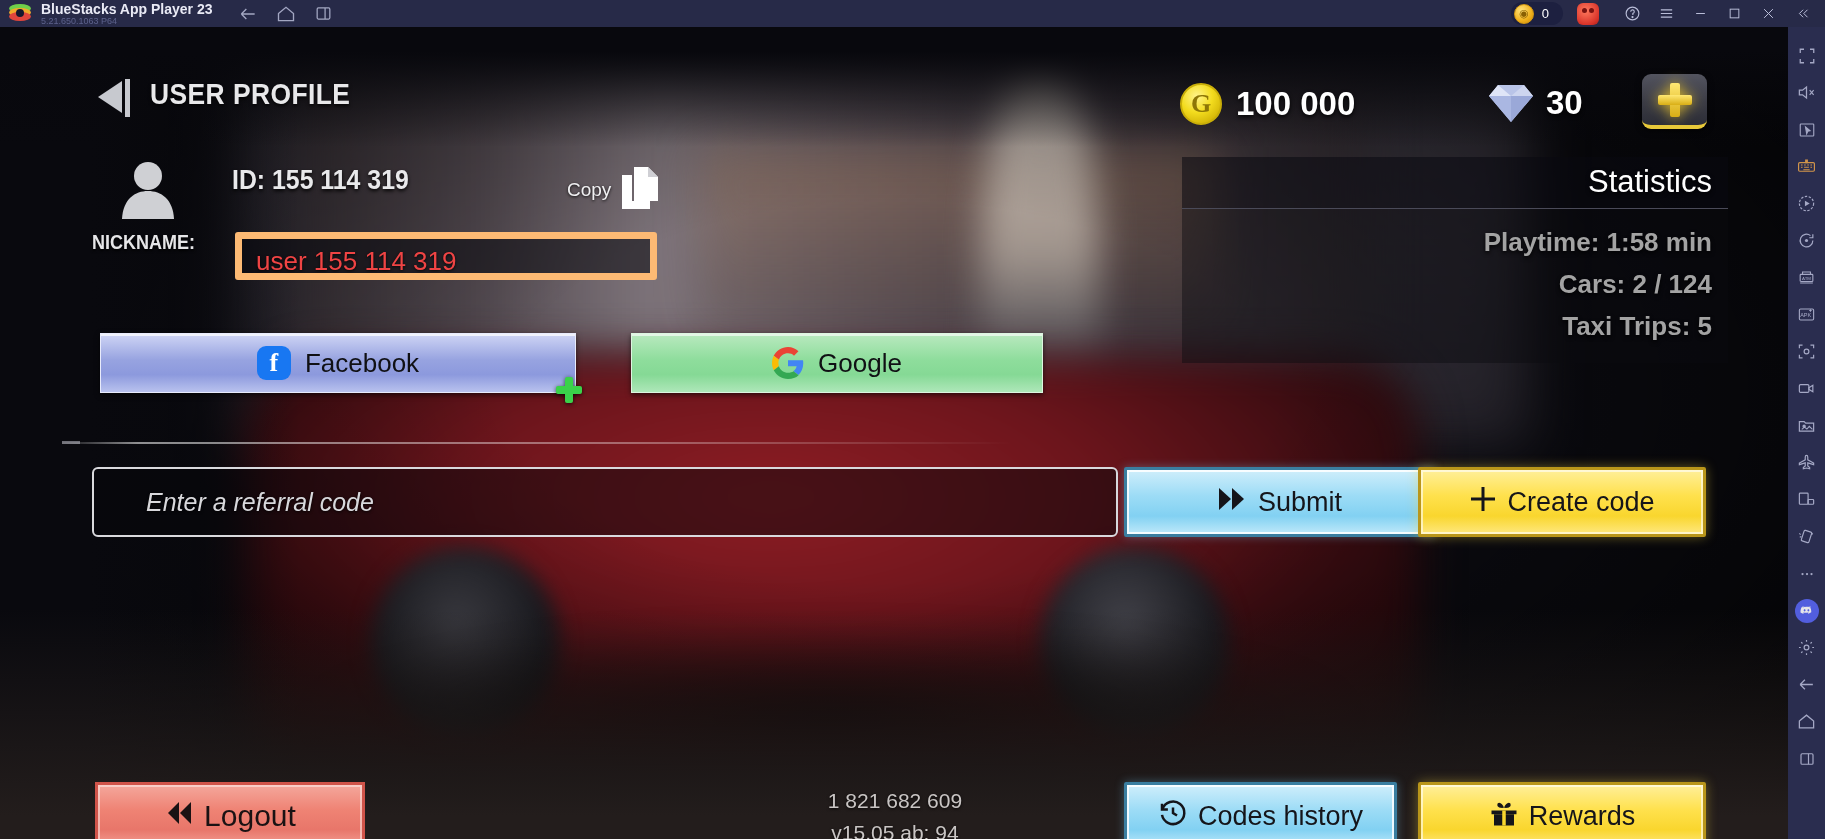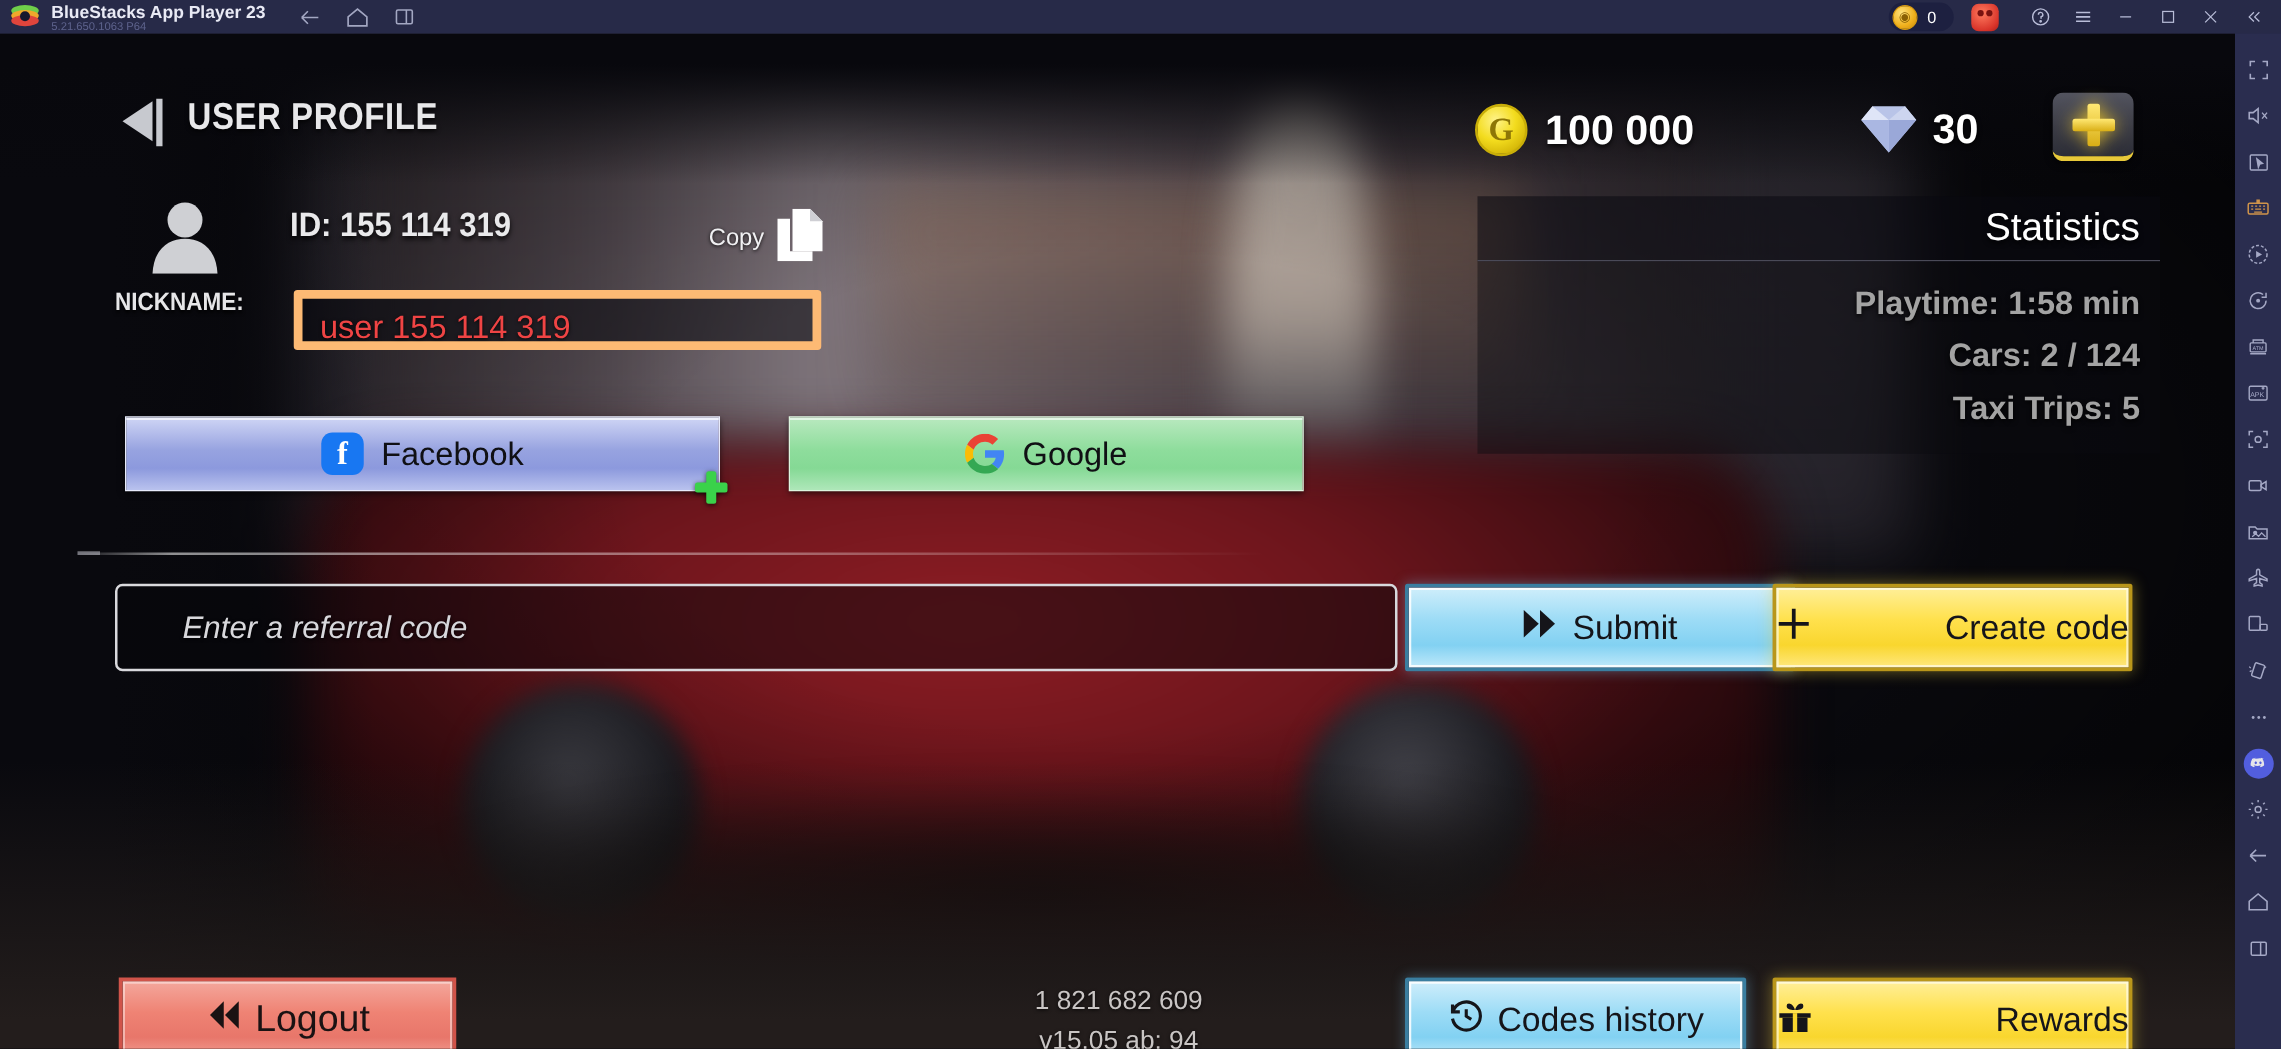--- a/index.html
+++ b/index.html
@@ -292,21 +292,20 @@
   }
   .blue-btn {
     background: linear-gradient(180deg,#cfeefb 0%, #9ddcf6 40%, #82d1f2 72%, #bfe9fa 100%);
     border:3px solid #3a7ea0;
     box-shadow: inset 0 0 0 2px rgba(255,255,255,.85), 0 0 10px rgba(120,200,240,.35);
   }
   .yellow-btn {
     background: linear-gradient(180deg,#ffef9a 0%, #ffe14d 40%, #f9d62e 72%, #ffe87e 100%);
     border:3px solid #b9961a;
     box-shadow: inset 0 0 0 2px rgba(255,255,255,.6), 0 0 12px rgba(240,210,60,.4);
-    justify-content: space-between;
   }
   .btn-submit  { left:1124px; top:440px; width:312px; height:70px; }
   .btn-create  { left:1418px; top:440px; width:288px; height:70px; }
   .btn-history { left:1124px; top:755px; width:273px; height:68px; }
   .btn-rewards { left:1418px; top:755px; width:288px; height:68px; }
 
   .btn-logout {
     position:absolute; left:95px; top:755px; width:270px; height:68px;
     display:flex; align-items:center; justify-content:center; gap:10px;
     font-size:30px; color:#1a1213; cursor:pointer;

